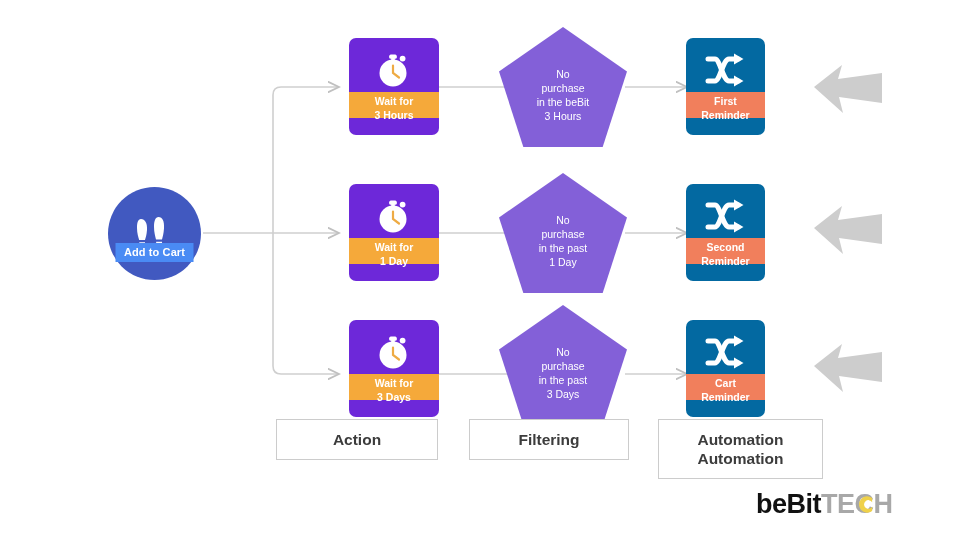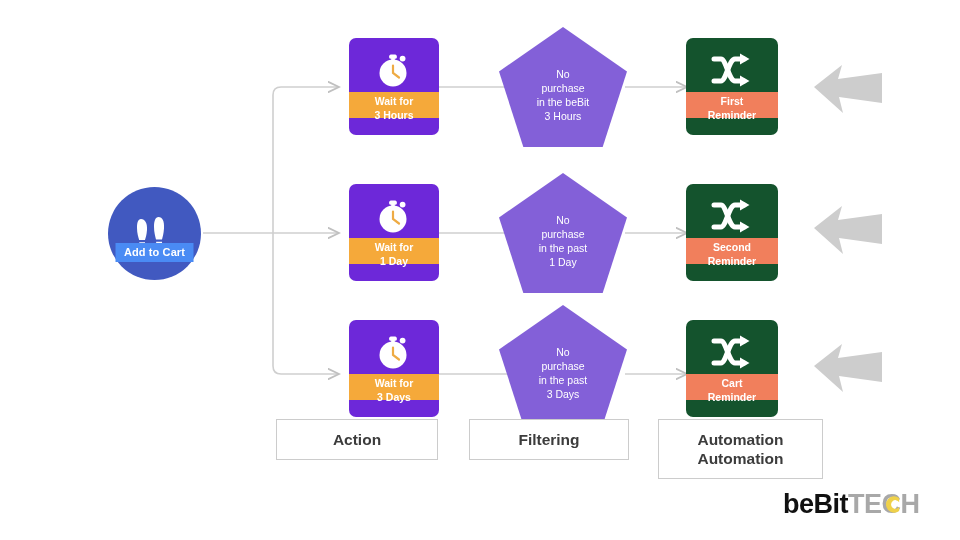--- a/index.html
+++ b/index.html
@@ -51,22 +51,22 @@
     background:#8360d8;
     clip-path:polygon(50% 0%, 100% 37%, 81% 100%, 19% 100%, 0% 37%);
   }
   .penta-text{
     position:absolute;left:0;right:0;top:40px;text-align:center;
     color:#ffffff;font-size:10.5px;line-height:14px;
   }
 
   
   .rem-card{
-    position:absolute;width:92px;height:97px;border-radius:7px;
-    background:#14532d;overflow:hidden;
+    position:absolute;width:79px;height:97px;border-radius:7px;
+    background:#0369a1;overflow:hidden;
   }
   .rem-band{
     position:absolute;left:0;right:0;top:54px;height:26px;background:#f17f5c;
   }
   .rem-ico{position:absolute;left:50%;top:14px;transform:translateX(-50%);width:42px;height:36px;}
   .rem-text{
     position:absolute;left:0;right:0;top:57px;text-align:center;
     color:#ffffff;font-size:10.5px;font-weight:bold;line-height:13.5px;
   }
 
@@ -76,21 +76,21 @@
   
   .legend-box{
     position:absolute;border:1px solid #cccccc;background:#ffffff;
     display:flex;align-items:center;justify-content:center;
     color:#3c3c3c;font-weight:bold;text-align:center;
   }
   .legend-box span{display:block;line-height:19px;font-size:15.5px;}
 
   
   .logo{
-    position:absolute;left:783px;top:489px;
+    position:absolute;left:756px;top:489px;
     font-size:27px;font-weight:bold;letter-spacing:-0.5px;
     line-height:30px;white-space:nowrap;
   }
   .logo .b1{color:#111111;}
   .logo .t1{color:#a8a8a8;}
   .logo .cwrap{position:relative;display:inline-block;}
   .logo .cmask{color:#a8a8a8;}
 </style>
 </head>
 <body>

